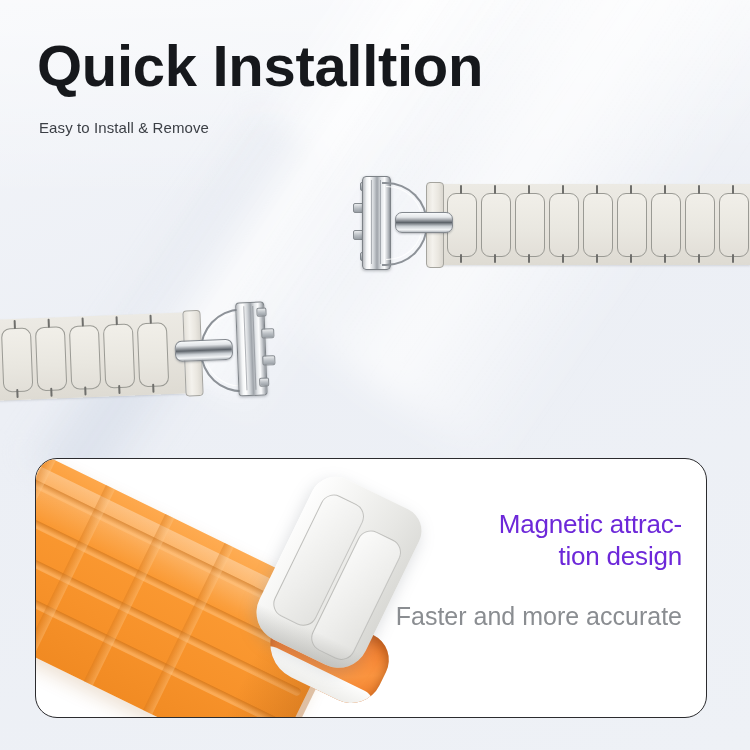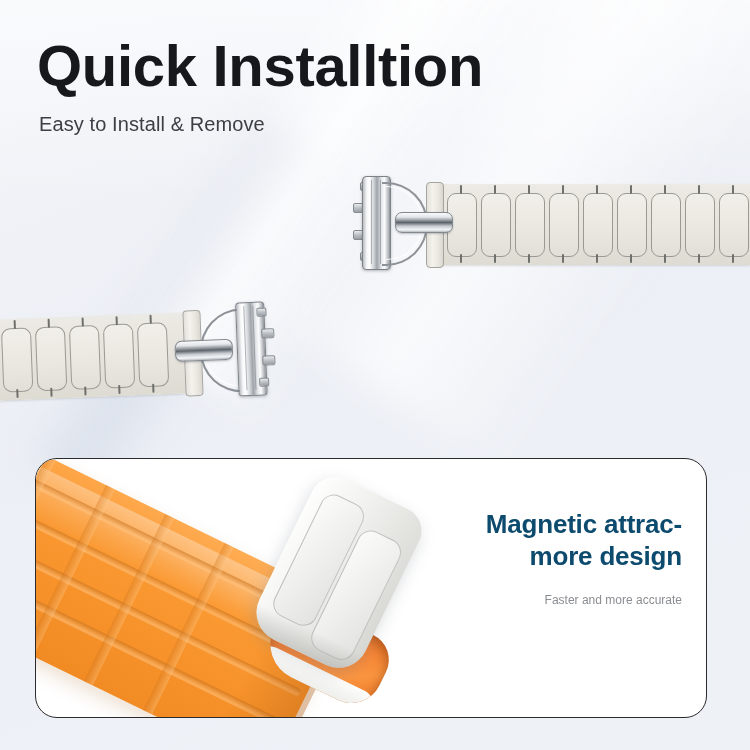--- a/index.html
+++ b/index.html
@@ -71,22 +71,22 @@
     font-size: 58px;
     font-weight: bold;
     letter-spacing: -0.3px;
     color: #16181c;
     line-height: 1.05;
     white-space: nowrap;
   }
   .subhead {
     position: absolute;
     left: 39px;
-    top: 113px;
-    font-size: 20px;
+    top: 119px;
+    font-size: 15px;
     color: #3b3f45;
     letter-spacing: 0.1px;
     white-space: nowrap;
   }
 
   
   .band-assembly {
     position: absolute;
   }
   .band-strip {
@@ -272,28 +272,28 @@
   
   .feature-text {
     position: absolute;
     right: 24px;
     top: 50px;
     width: 300px;
     text-align: right;
   }
   .feature-title {
     font-size: 26px;
-    font-weight: bold;
-    color: #0c4a6e;
+    font-weight: normal;
+    color: #6d28d9;
     line-height: 1.22;
     letter-spacing: -0.2px;
   }
   .feature-sub {
-    margin-top: 20px;
-    font-size: 12px;
+    margin-top: 28px;
+    font-size: 25px;
     color: #8a8d91;
     line-height: 1.34;
   }
 </style>
 </head>
 <body>
 
 <div id="page">
 
   <div class="glow-top"></div>
@@ -413,21 +413,21 @@
       <div class="clasp">
         <div class="clasp-inset" style="left:13px; top:18px; width:44px; height:132px;"></div>
         <div class="clasp-inset" style="left:62px; top:34px; width:44px; height:130px;"></div>
         <div class="clasp-edge"></div>
       </div>
     </div>
 
     <div class="feature-text">
       <div class="feature-title">
         <div>Magnetic attrac-</div>
-        <div>more design</div>
+        <div>tion design</div>
       </div>
       <div class="feature-sub">
         <div>Faster and more accurate</div>
       </div>
     </div>
   </div>
 
 </div>
 
 </body></html>

